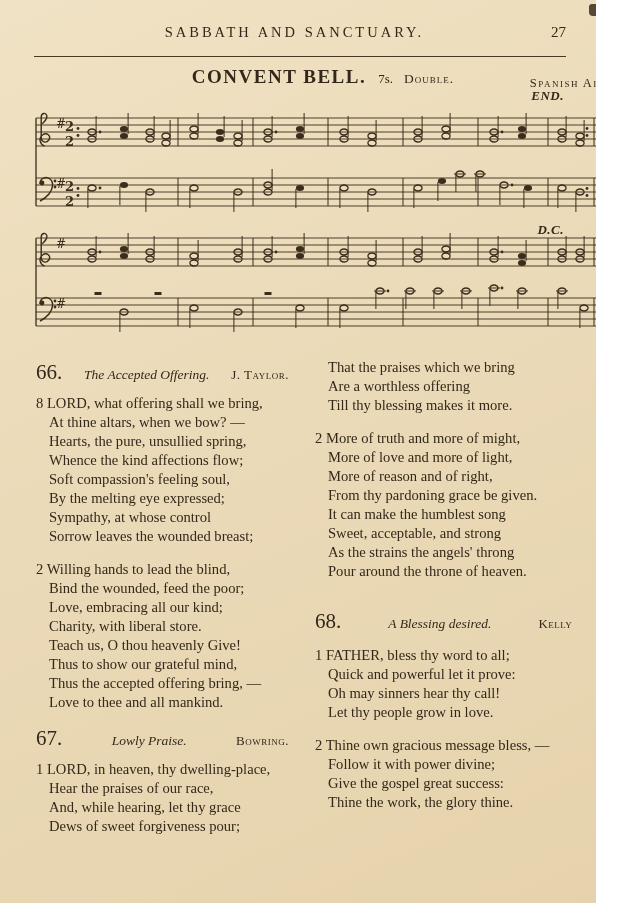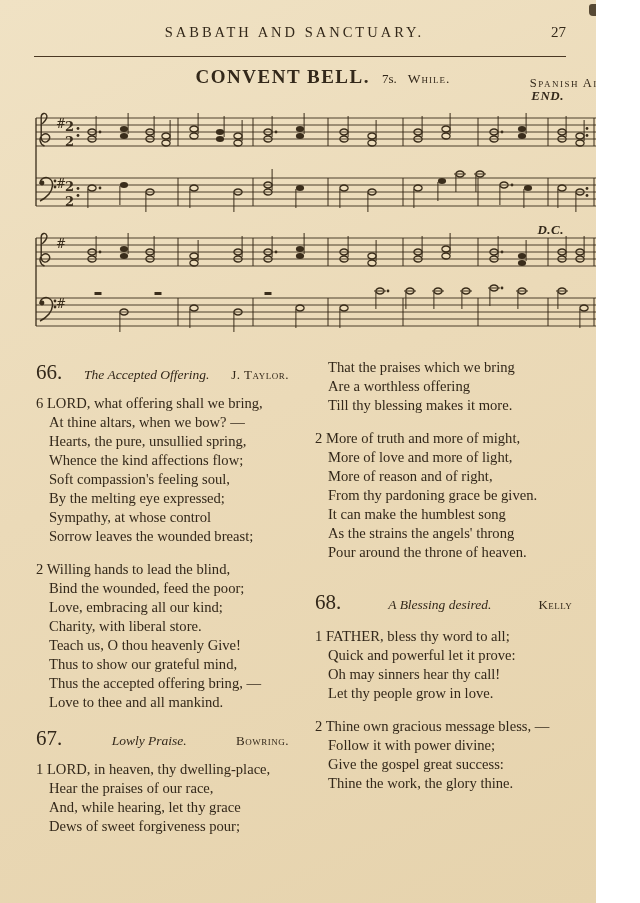--- a/index.html
+++ b/index.html
@@ -52,21 +52,21 @@
 
   <div class="header">
     <span class="header-title">SABBATH AND SANCTUARY.</span>
     <span class="page-num">27</span>
   </div>
   <div class="header-rule"></div>
 
   <div class="title-row">
     <span class="tune-title">CONVENT BELL.</span>
     <span class="tune-meter-a">7s.</span>
-    <span class="tune-meter-b">While.</span>
+    <span class="tune-meter-b">Double.</span>
     <span class="tune-air">Spanish Air.</span>
   </div>
 
   <div class="end-label">END.</div>
   <div class="dc-label">D.C.</div>
 
   <div class="music-wrap">
     <svg width="585" height="252" viewBox="0 0 585 252" aria-hidden="true">
       <defs>
         <g id="h2u">
@@ -251,21 +251,21 @@
 
     <div class="col">
 
       <div class="hymn-head">
         <span class="hymn-num">66.</span>
         <span class="hymn-title">The Accepted Offering.</span>
         <span class="hymn-author">J. Taylor.</span>
       </div>
 
       <div class="verse">
-        <div class="ln f">6 LORD, what offering shall we bring,</div>
+        <div class="ln f">8 LORD, what offering shall we bring,</div>
         <div class="ln">At thine altars, when we bow? —</div>
         <div class="ln">Hearts, the pure, unsullied spring,</div>
         <div class="ln">Whence the kind affections flow;</div>
         <div class="ln">Soft compassion's feeling soul,</div>
         <div class="ln">By the melting eye expressed;</div>
         <div class="ln">Sympathy, at whose control</div>
         <div class="ln">Sorrow leaves the wounded breast;</div>
       </div>
 
       <div class="verse">
@@ -301,20 +301,21 @@
         <div class="ln">Are a worthless offering</div>
         <div class="ln">Till thy blessing makes it more.</div>
       </div>
 
       <div class="verse mt-sm">
         <div class="ln f">2 More of truth and more of might,</div>
         <div class="ln">More of love and more of light,</div>
         <div class="ln">More of reason and of right,</div>
         <div class="ln">From thy pardoning grace be given.</div>
         <div class="ln">It can make the humblest song</div>
+        <div class="ln">Sweet, acceptable, and strong</div>
         <div class="ln">As the strains the angels' throng</div>
         <div class="ln">Pour around the throne of heaven.</div>
       </div>
 
       <div class="hymn-head mt-lg">
         <span class="hymn-num">68.</span>
         <span class="hymn-title">A Blessing desired.</span>
         <span class="hymn-author">Kelly</span>
       </div>
 

